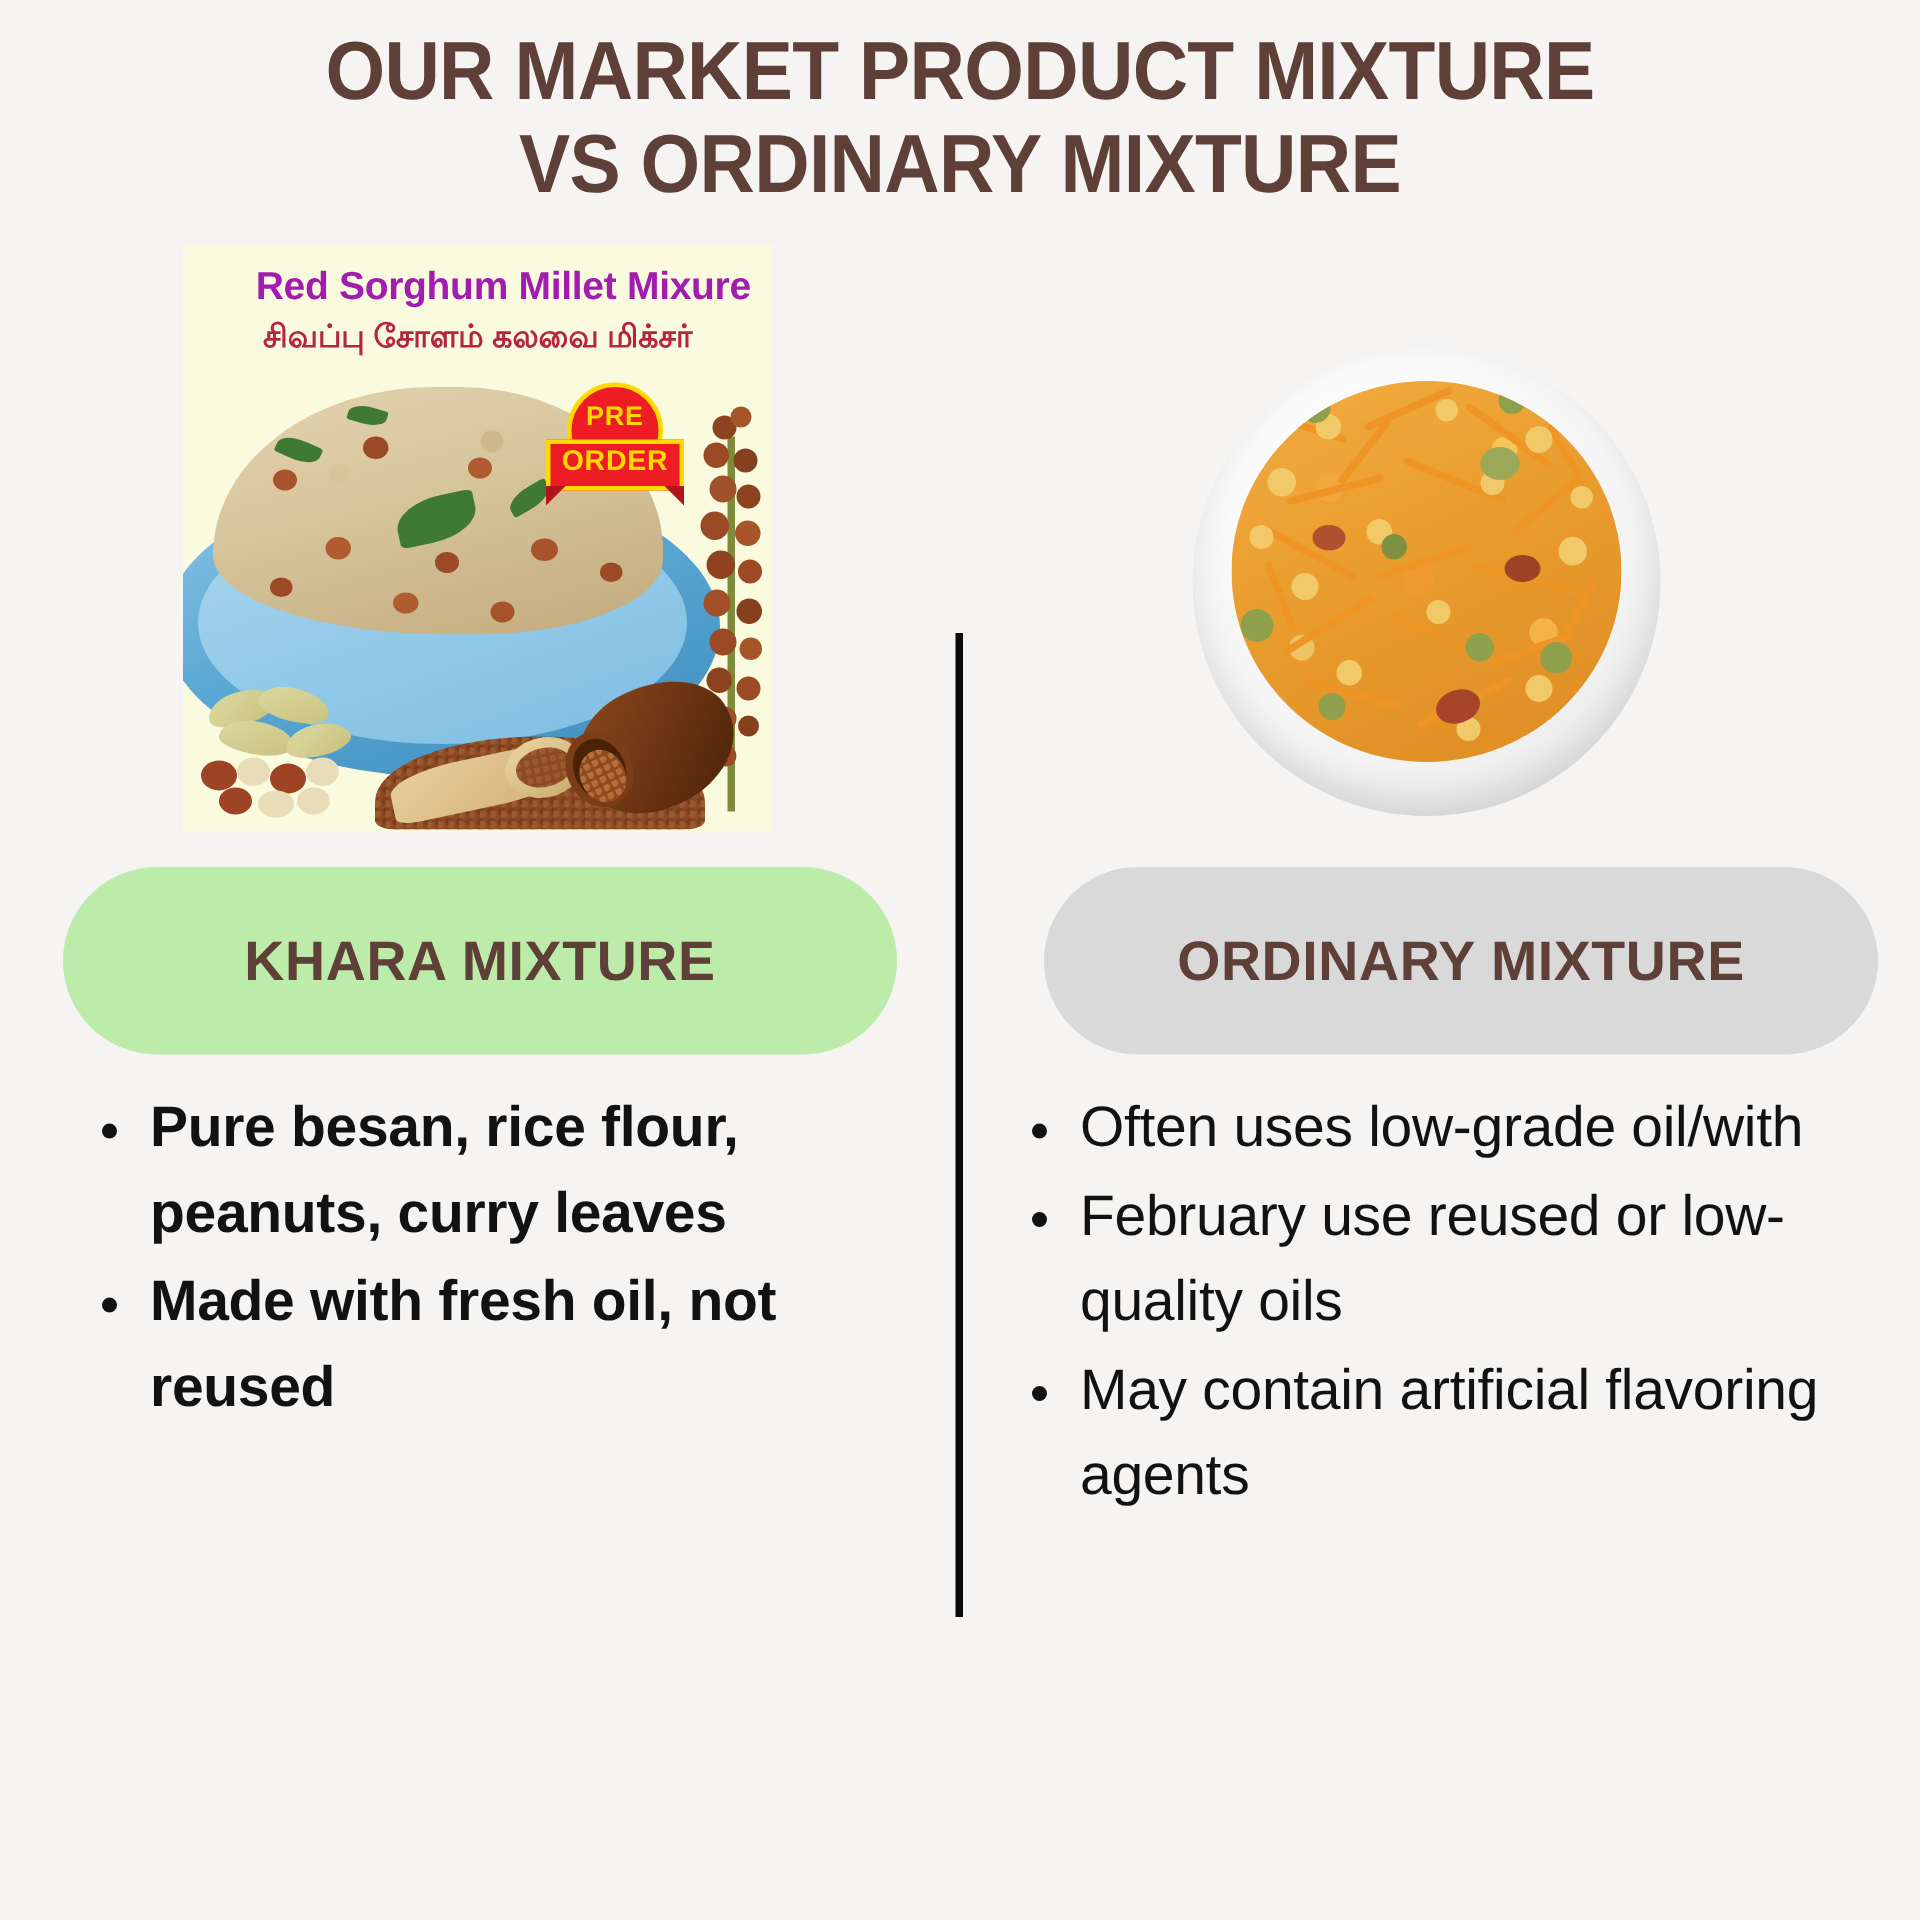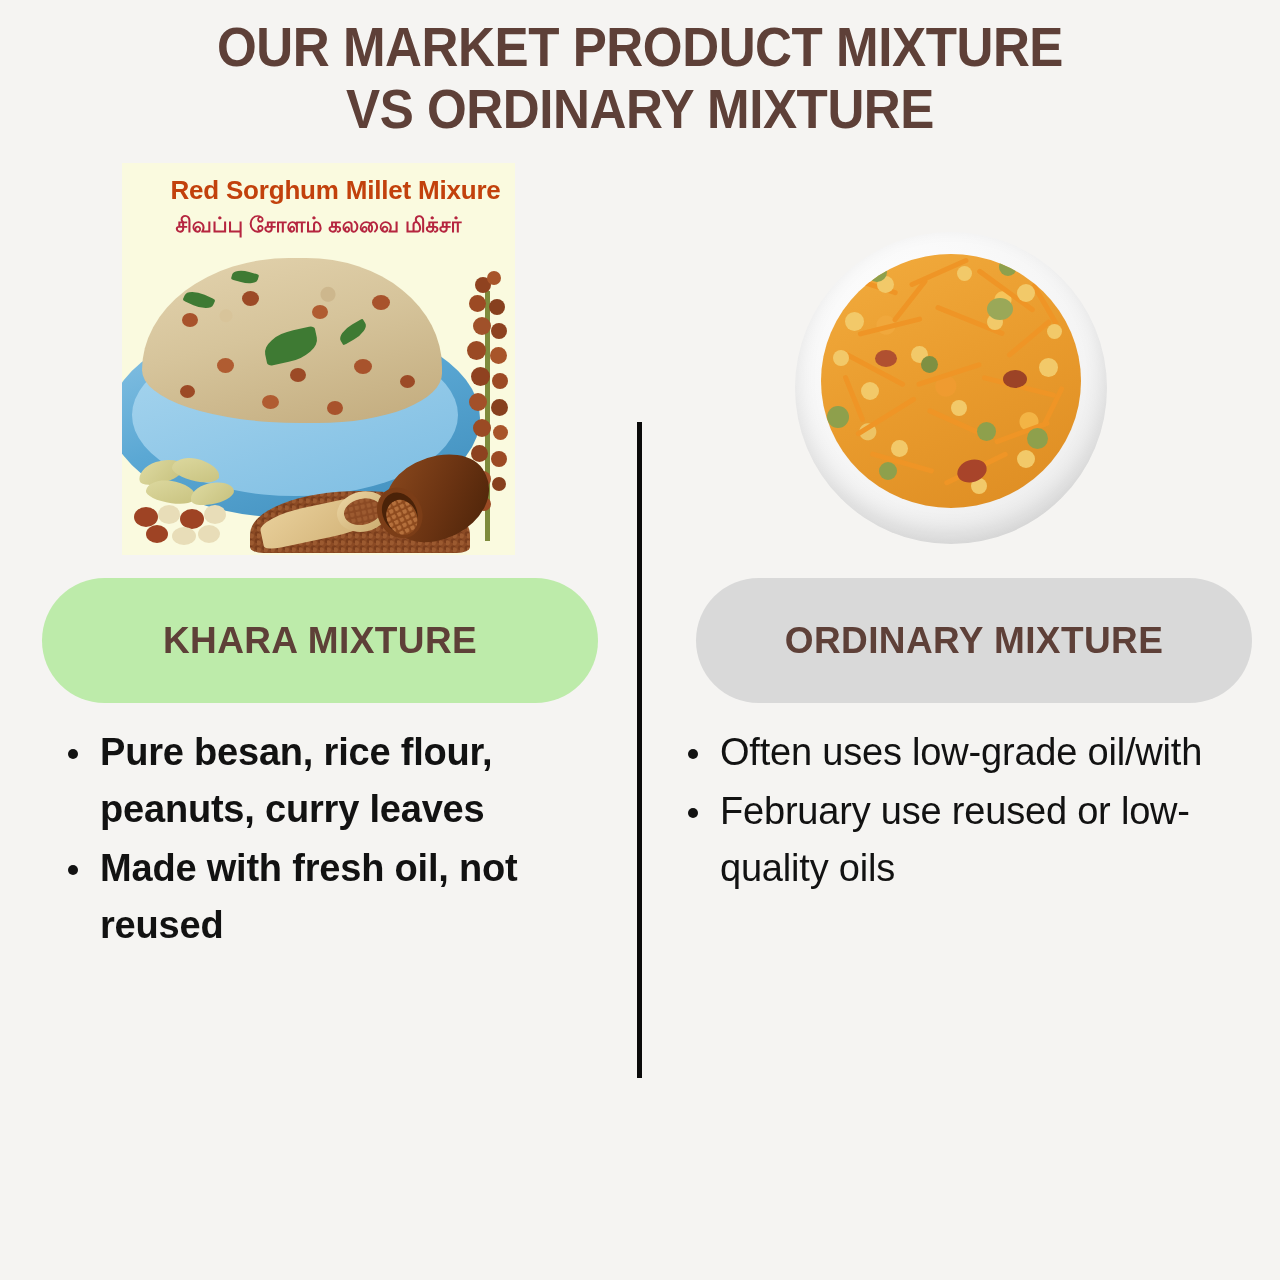--- a/index.html
+++ b/index.html
@@ -59,21 +59,21 @@
     overflow: hidden;
   }
   .pc-title {
     position: absolute;
     top: 12px;
     left: 0;
     width: 100%;
     text-align: center;
     font-size: 26px;
     font-weight: bold;
-    color: #c2410c;
+    color: #a21caf;
     letter-spacing: -0.2px;
     z-index: 6;
     padding-left: 34px;
   }
   .pc-subtitle {
     position: absolute;
     top: 50px;
     left: 0;
     width: 100%;
     text-align: center;
@@ -461,20 +461,26 @@
     <div class="bit" style="left:232px;top:196px;width:18px;height:15px;background:#a8532c;"></div>
     <div class="bit" style="left:58px;top:222px;width:15px;height:13px;background:#9c4a26;"></div>
     <div class="bit" style="left:140px;top:232px;width:17px;height:14px;background:#b05c31;"></div>
     <div class="bit" style="left:205px;top:238px;width:16px;height:14px;background:#a8532c;"></div>
     <div class="bit" style="left:278px;top:212px;width:15px;height:13px;background:#9c4a26;"></div>
     <div class="leaf" style="left:142px;top:168px;width:54px;height:30px;transform:rotate(-12deg);"></div>
     <div class="leaf" style="left:62px;top:130px;width:30px;height:14px;transform:rotate(24deg);"></div>
     <div class="leaf" style="left:216px;top:162px;width:30px;height:14px;transform:rotate(-30deg);"></div>
     <div class="leaf" style="left:110px;top:108px;width:26px;height:12px;transform:rotate(16deg);"></div>
 
+    <div class="badge">
+      <div class="badge-circle"></div>
+      <div class="badge-pre">PRE</div>
+      <div class="badge-ribbon"></div>
+      <div class="badge-order">ORDER</div>
+    </div>
 
     <div class="seed-pile"></div>
     <div class="scoop">
       <div class="scoop-bowl"></div>
     </div>
     <div class="jar">
       <div class="jar-mouth">
           <div class="jar-seeds"></div>
         </div>
     </div>
@@ -553,15 +559,16 @@
   </div>
 
   <ul class="bullets left">
     <li>Pure besan, rice flour, peanuts, curry leaves</li>
     <li>Made with fresh oil, not reused</li>
   </ul>
 
   <ul class="bullets right">
     <li>Often uses low-grade oil/with</li>
     <li>February use reused or low-quality oils</li>
+    <li>May contain artificial flavoring agents</li>
   </ul>
 
 </div>
 
 </body></html>

